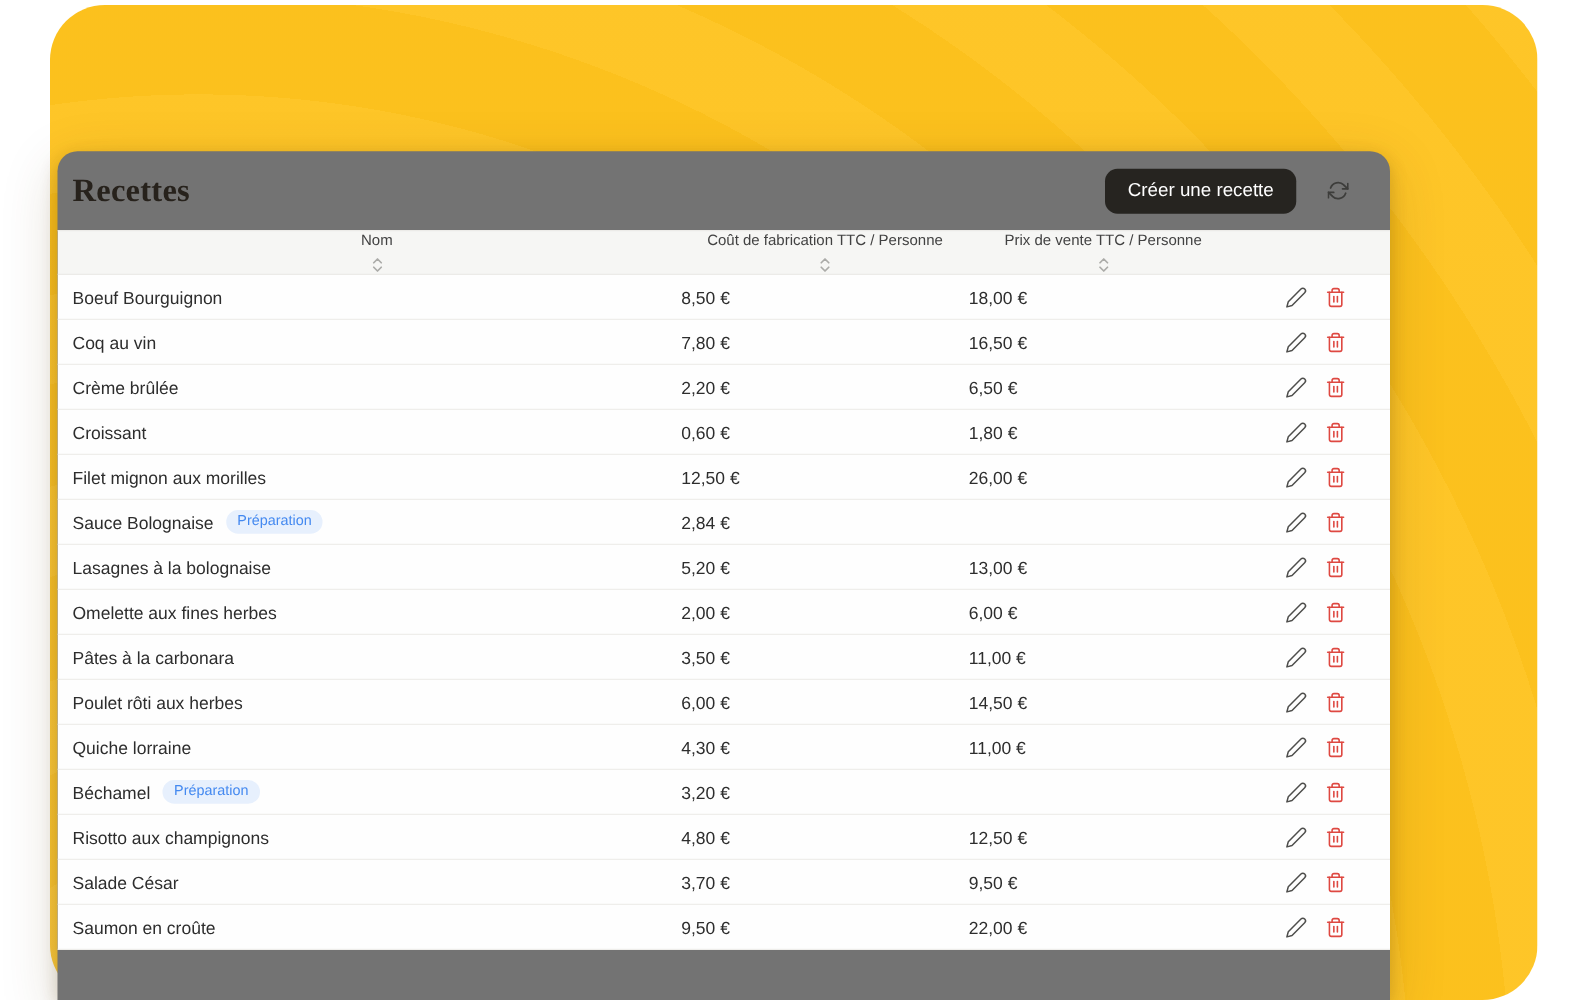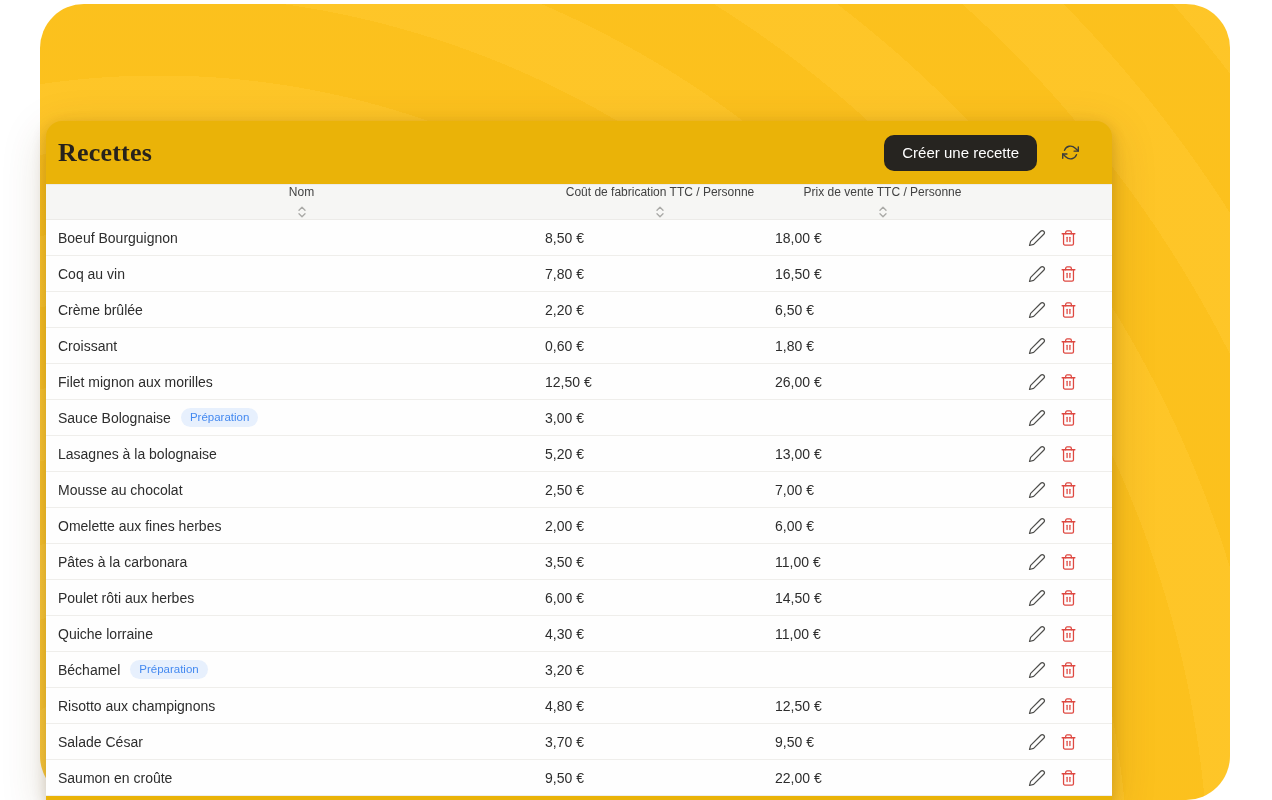--- a/index.html
+++ b/index.html
@@ -14,21 +14,21 @@
   .yellow-bg {
     position:absolute; left:40px; top:4px; width:1190px; height:796px;
     border-radius:44px;
     background:
       radial-gradient(circle at 16% 98%, rgba(255,255,255,0.14), rgba(255,255,255,0) 52%),
       repeating-radial-gradient(circle at 10% 112%, rgba(255,255,255,0.045) 0 70px, rgba(160,110,0,0.025) 70px 150px),
       #FEC31E;
   }
   .card {
     position:absolute; left:46px; top:121px; width:1066px; height:679px;
-    background:#eab308;
+    background:#737373;
     border-radius:16px 16px 0 0;
     box-shadow:0 4px 14px rgba(90,60,0,0.22), 0 12px 45px rgba(90,60,0,0.18);
     overflow:hidden;
   }
   .card-header {
     height:63px; display:flex; align-items:center; justify-content:space-between;
     padding:0 33px 0 12px;
   }
   .page-title {
     margin:0; font-family:"Liberation Serif","DejaVu Serif",serif;
@@ -252,21 +252,21 @@
         </svg>
       </button>
     </div>
   </div>
 
   <div class="trow">
     <div class="name-cell">
       <span class="rname">Sauce Bolognaise</span>
       <span class="badge">Préparation</span>
     </div>
-    <div class="num-cell cost">3,00 €</div>
+    <div class="num-cell cost">2,84 €</div>
     <div class="num-cell price"></div>
     <div class="icons-cell">
       <button class="icon-btn edit" title="">
         <svg width="18" height="18" viewBox="0 0 24 24" fill="none" stroke-width="1.6" stroke-linecap="round" stroke-linejoin="round">
           <path d="M17 3a2.828 2.828 0 1 1 4 4L7.5 20.5 2 22l1.5-5.5L17 3z"></path>
         </svg>
       </button>
       <button class="icon-btn delete" title="">
         <svg width="17" height="18" viewBox="0 0 24 24" fill="none" stroke-width="1.8" stroke-linecap="round" stroke-linejoin="round">
           <polyline points="3 6 5 6 21 6"></polyline>
@@ -295,43 +295,20 @@
         <svg width="17" height="18" viewBox="0 0 24 24" fill="none" stroke-width="1.8" stroke-linecap="round" stroke-linejoin="round">
           <polyline points="3 6 5 6 21 6"></polyline>
           <path d="M19 6v14a2 2 0 0 1-2 2H7a2 2 0 0 1-2-2V6m3 0V4a2 2 0 0 1 2-2h4a2 2 0 0 1 2 2v2"></path>
           <line x1="10" y1="11" x2="10" y2="17"></line>
           <line x1="14" y1="11" x2="14" y2="17"></line>
         </svg>
       </button>
     </div>
   </div>
 
-  <div class="trow">
-    <div class="name-cell">
-      <span class="rname">Mousse au chocolat</span>
-
-    </div>
-    <div class="num-cell cost">2,50 €</div>
-    <div class="num-cell price">7,00 €</div>
-    <div class="icons-cell">
-      <button class="icon-btn edit" title="">
-        <svg width="18" height="18" viewBox="0 0 24 24" fill="none" stroke-width="1.6" stroke-linecap="round" stroke-linejoin="round">
-          <path d="M17 3a2.828 2.828 0 1 1 4 4L7.5 20.5 2 22l1.5-5.5L17 3z"></path>
-        </svg>
-      </button>
-      <button class="icon-btn delete" title="">
-        <svg width="17" height="18" viewBox="0 0 24 24" fill="none" stroke-width="1.8" stroke-linecap="round" stroke-linejoin="round">
-          <polyline points="3 6 5 6 21 6"></polyline>
-          <path d="M19 6v14a2 2 0 0 1-2 2H7a2 2 0 0 1-2-2V6m3 0V4a2 2 0 0 1 2-2h4a2 2 0 0 1 2 2v2"></path>
-          <line x1="10" y1="11" x2="10" y2="17"></line>
-          <line x1="14" y1="11" x2="14" y2="17"></line>
-        </svg>
-      </button>
-    </div>
-  </div>
 
   <div class="trow">
     <div class="name-cell">
       <span class="rname">Omelette aux fines herbes</span>
 
     </div>
     <div class="num-cell cost">2,00 €</div>
     <div class="num-cell price">6,00 €</div>
     <div class="icons-cell">
       <button class="icon-btn edit" title="">

